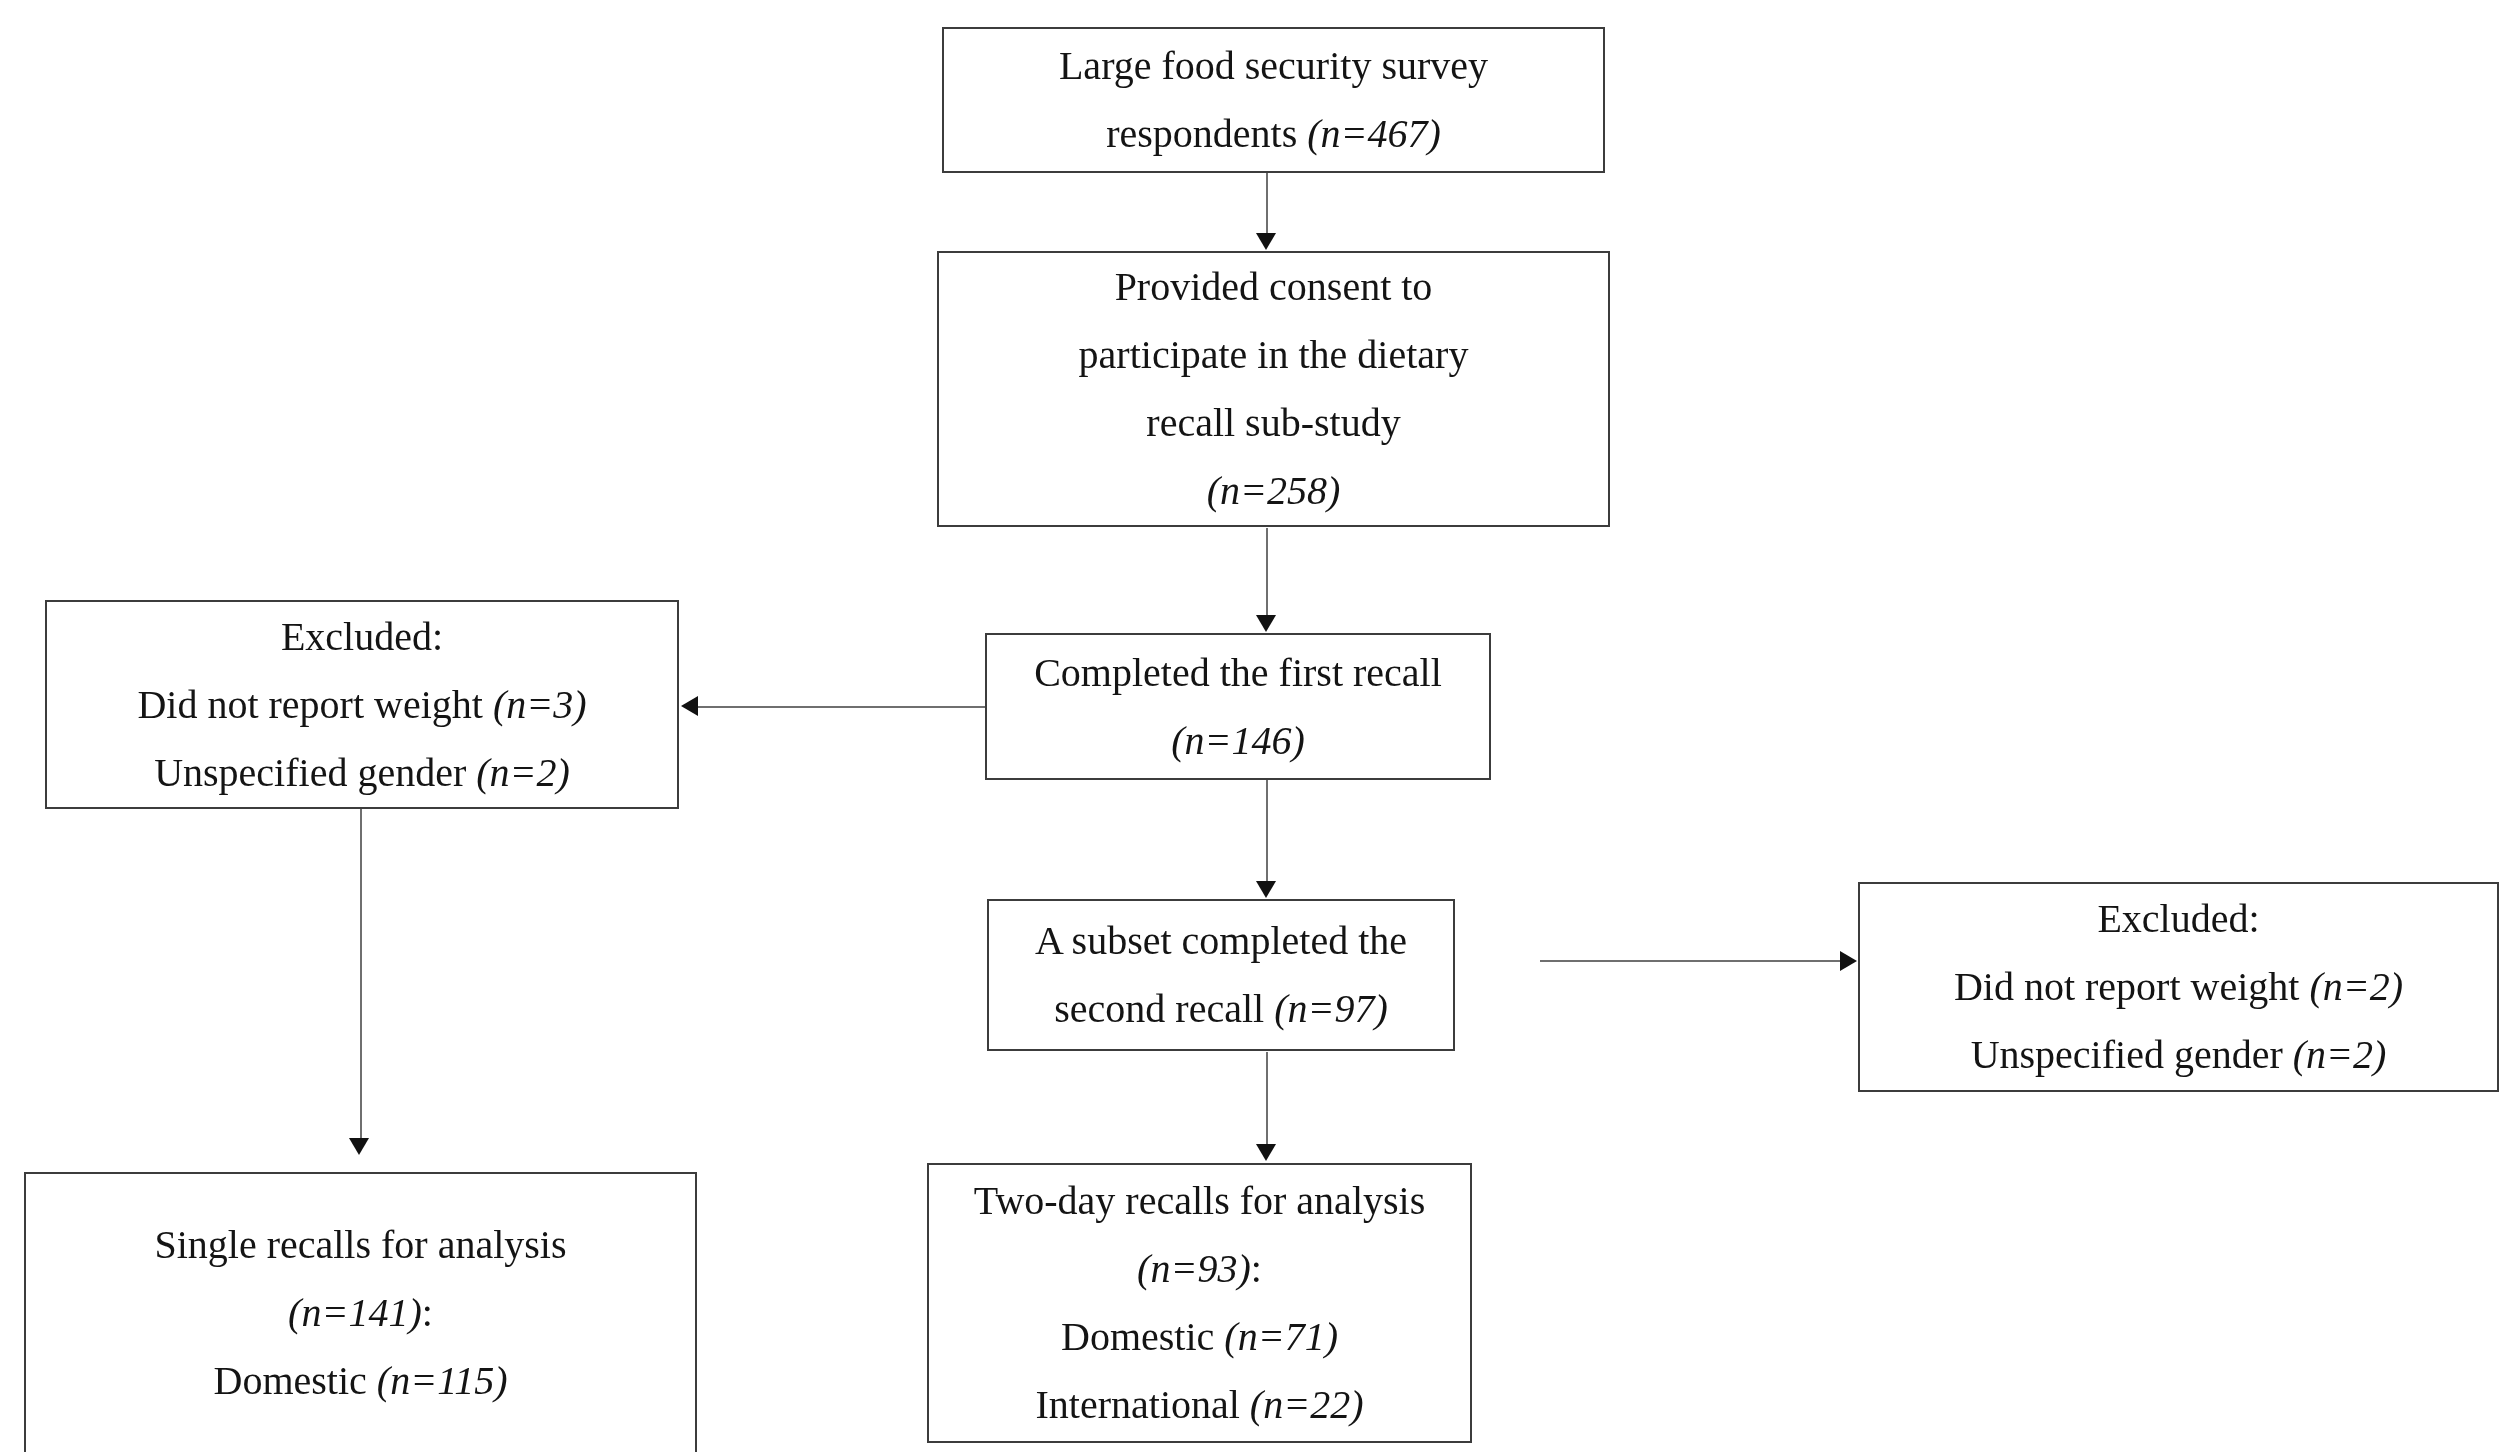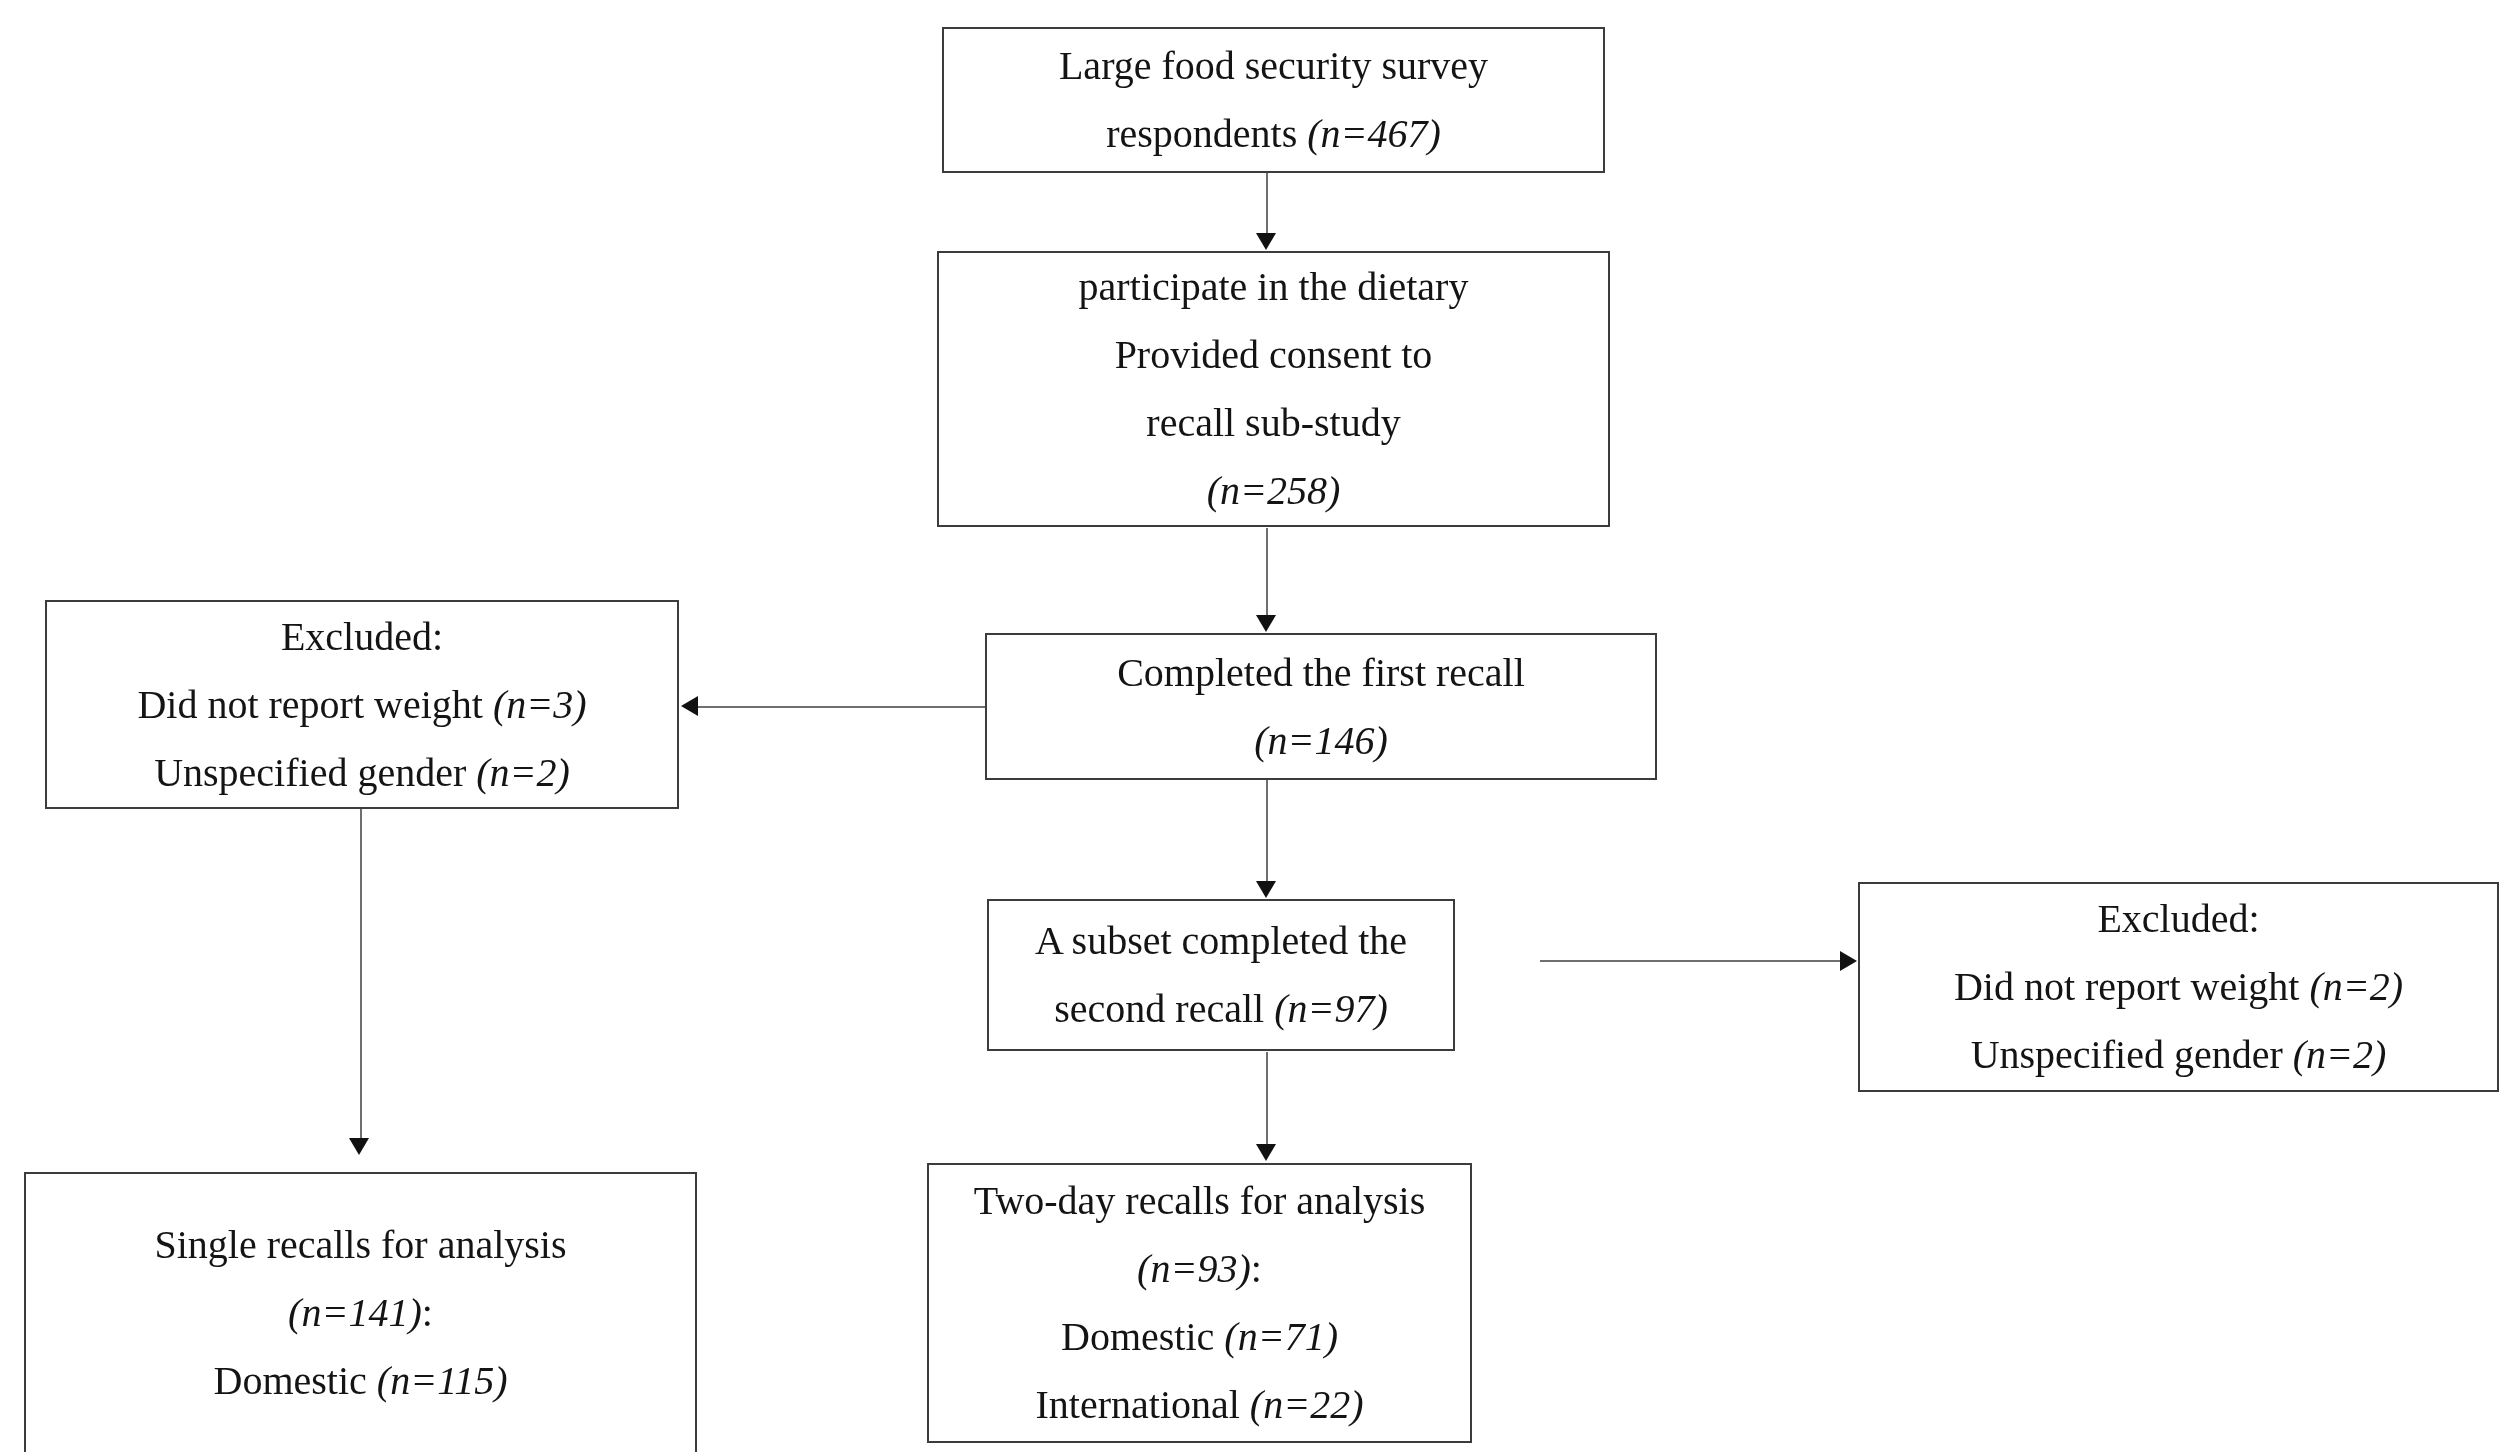--- a/index.html
+++ b/index.html
@@ -48,27 +48,27 @@
 <body>
 
 <div class="canvas">
 
   <div class="node" style="left:942px;top:27px;width:663px;height:146px;">
       <div class="line"><span>Large food security survey</span></div>
       <div class="line"><span>respondents </span><span class="it">(n=467)</span></div>
     </div>
 
   <div class="node" style="left:937px;top:251px;width:673px;height:276px;">
+      <div class="line"><span>Provided consent to</span></div>
       <div class="line"><span>participate in the dietary</span></div>
-      <div class="line"><span>Provided consent to</span></div>
       <div class="line"><span>recall sub-study</span></div>
       <div class="line"><span class="it">(n=258)</span></div>
     </div>
 
-  <div class="node" style="left:985px;top:633px;width:672px;height:147px;">
+  <div class="node" style="left:985px;top:633px;width:506px;height:147px;">
       <div class="line"><span>Completed the first recall</span></div>
       <div class="line"><span class="it">(n=146)</span></div>
     </div>
 
   <div class="node" style="left:45px;top:600px;width:634px;height:209px;">
       <div class="line"><span>Excluded:</span></div>
       <div class="line"><span>Did not report weight </span><span class="it">(n=3)</span></div>
       <div class="line"><span>Unspecified gender </span><span class="it">(n=2)</span></div>
     </div>
 

